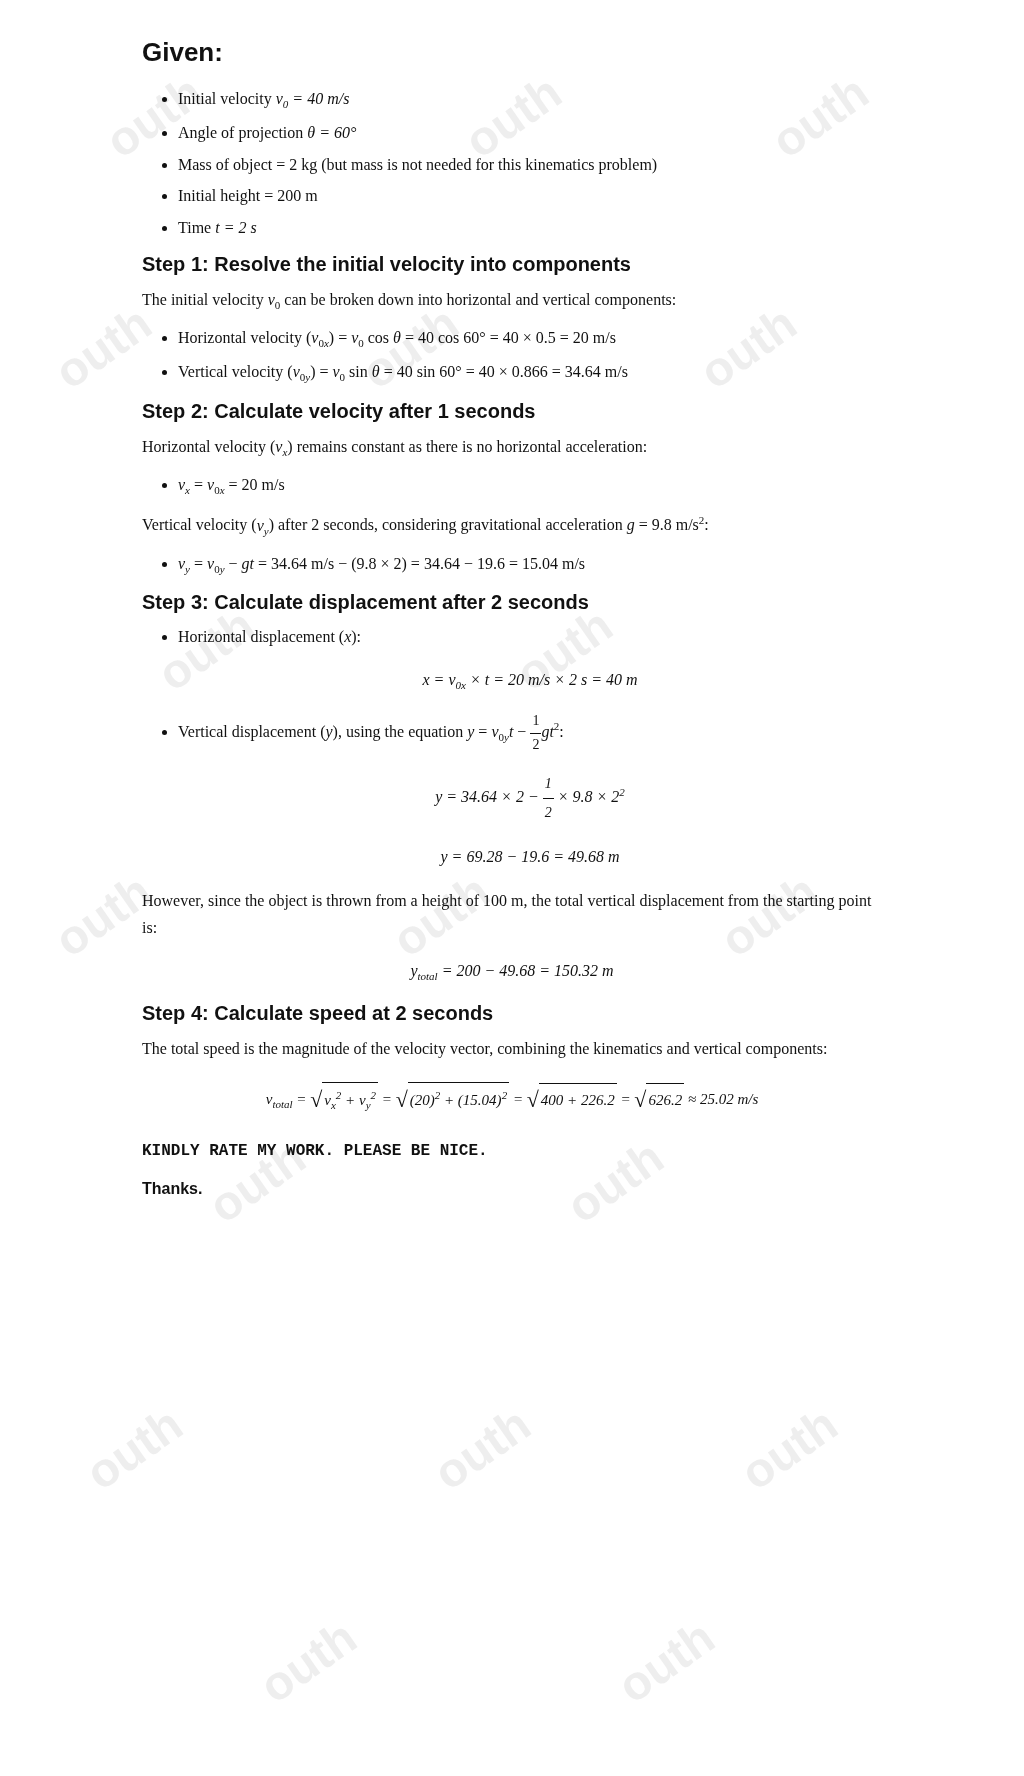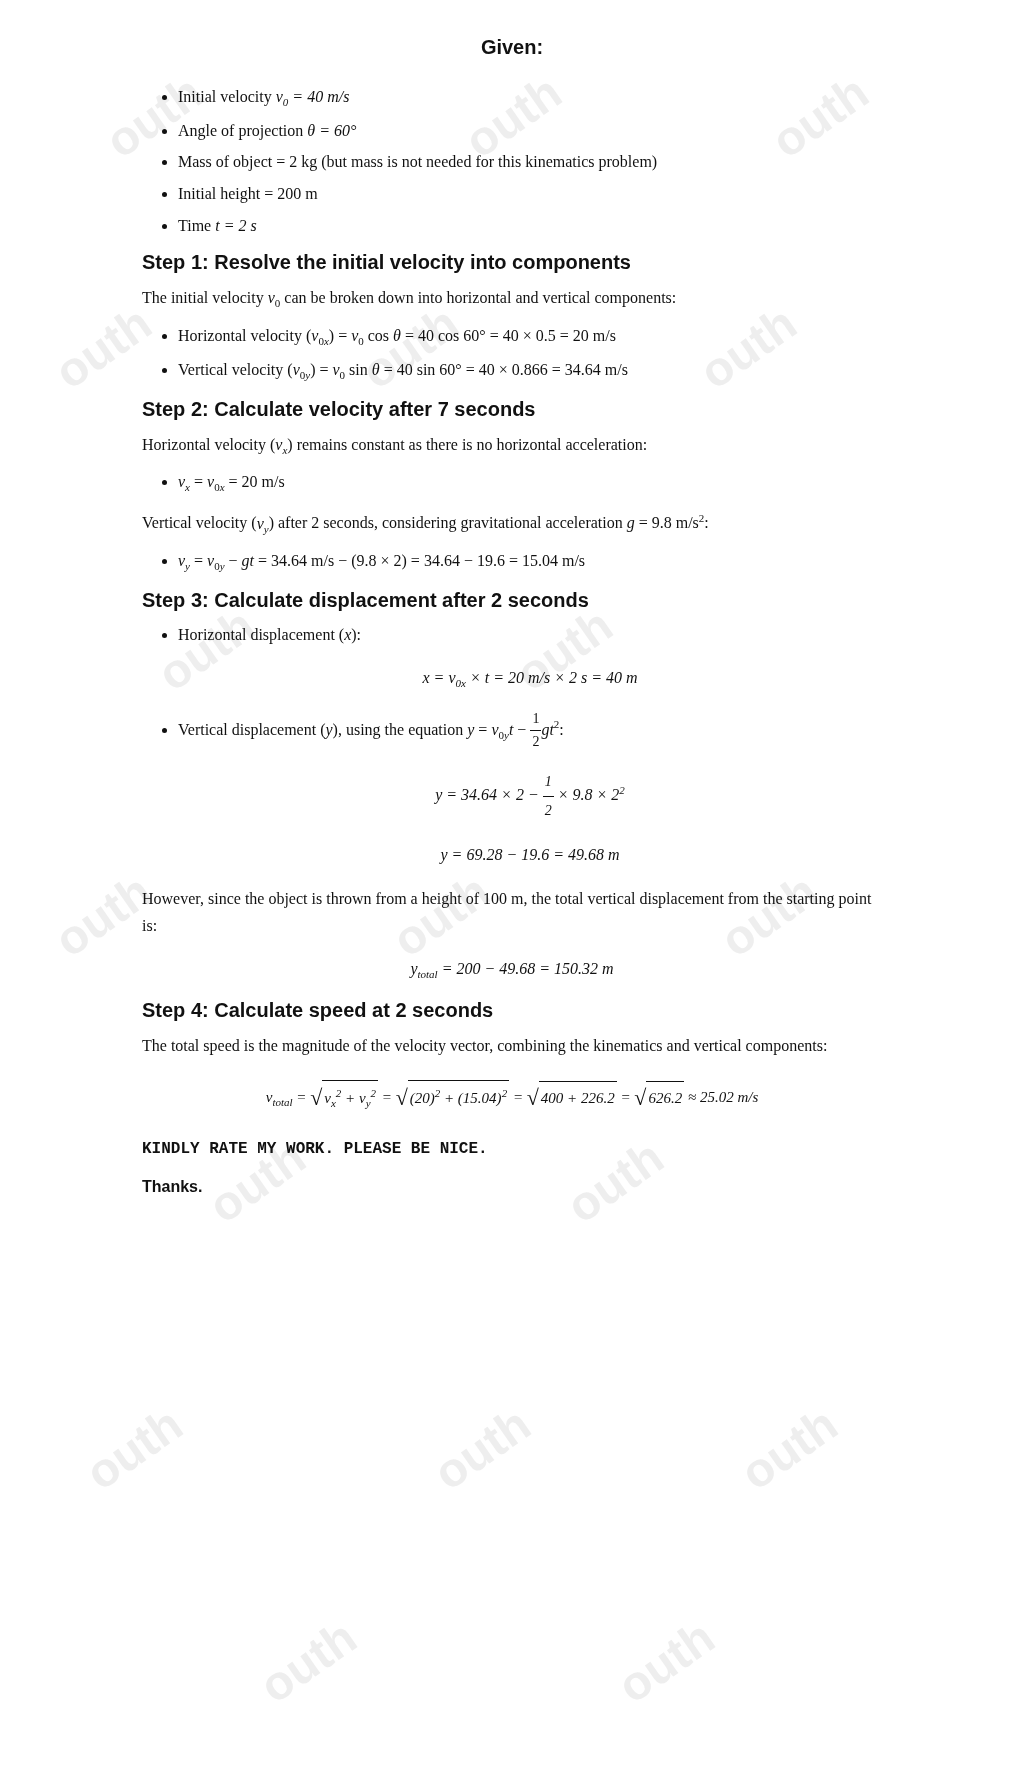--- a/index.html
+++ b/index.html
@@ -49,25 +49,24 @@
 
     h2 {
       font-size: 20px;
       font-weight: bold;
       margin-top: 13px;
       margin-bottom: 10px;
       font-family: Arial, sans-serif;
     }
 
     .given-title {
-      font-size: 20px;
-      font-weight: bold;
-      margin-bottom: 20px;
+      font-size: 26px;
+      font-weight: bold;
+      margin-bottom: 12px;
       font-family: Arial, sans-serif;
-      text-align: center;
     }
 
     ul {
       list-style: disc;
       padding-left: 36px;
       margin-bottom: 12px;
     }
 
     ul li {
       margin-bottom: 6px;
@@ -202,21 +201,21 @@
 
   <ul>
     <li>
       Horizontal velocity (<i>v</i><sub>0<i>x</i></sub>) = <i>v</i><sub>0</sub> cos <i>θ</i> = 40 cos 60° = 40 × 0.5 = 20 m/s
     </li>
     <li>
       Vertical velocity (<i>v</i><sub>0<i>y</i></sub>) = <i>v</i><sub>0</sub> sin <i>θ</i> = 40 sin 60° = 40 × 0.866 = 34.64 m/s
     </li>
   </ul>
 
-  <h2>Step 2: Calculate velocity after 7 seconds</h2>
+  <h2>Step 2: Calculate velocity after 1 seconds</h2>
 
   <p>
     Horizontal velocity (<i>v<sub>x</sub></i>) remains constant as there is no horizontal acceleration:
   </p>
 
   <ul>
     <li>
       <i>v<sub>x</sub></i> = <i>v</i><sub>0<i>x</i></sub> = 20 m/s
     </li>
   </ul>

